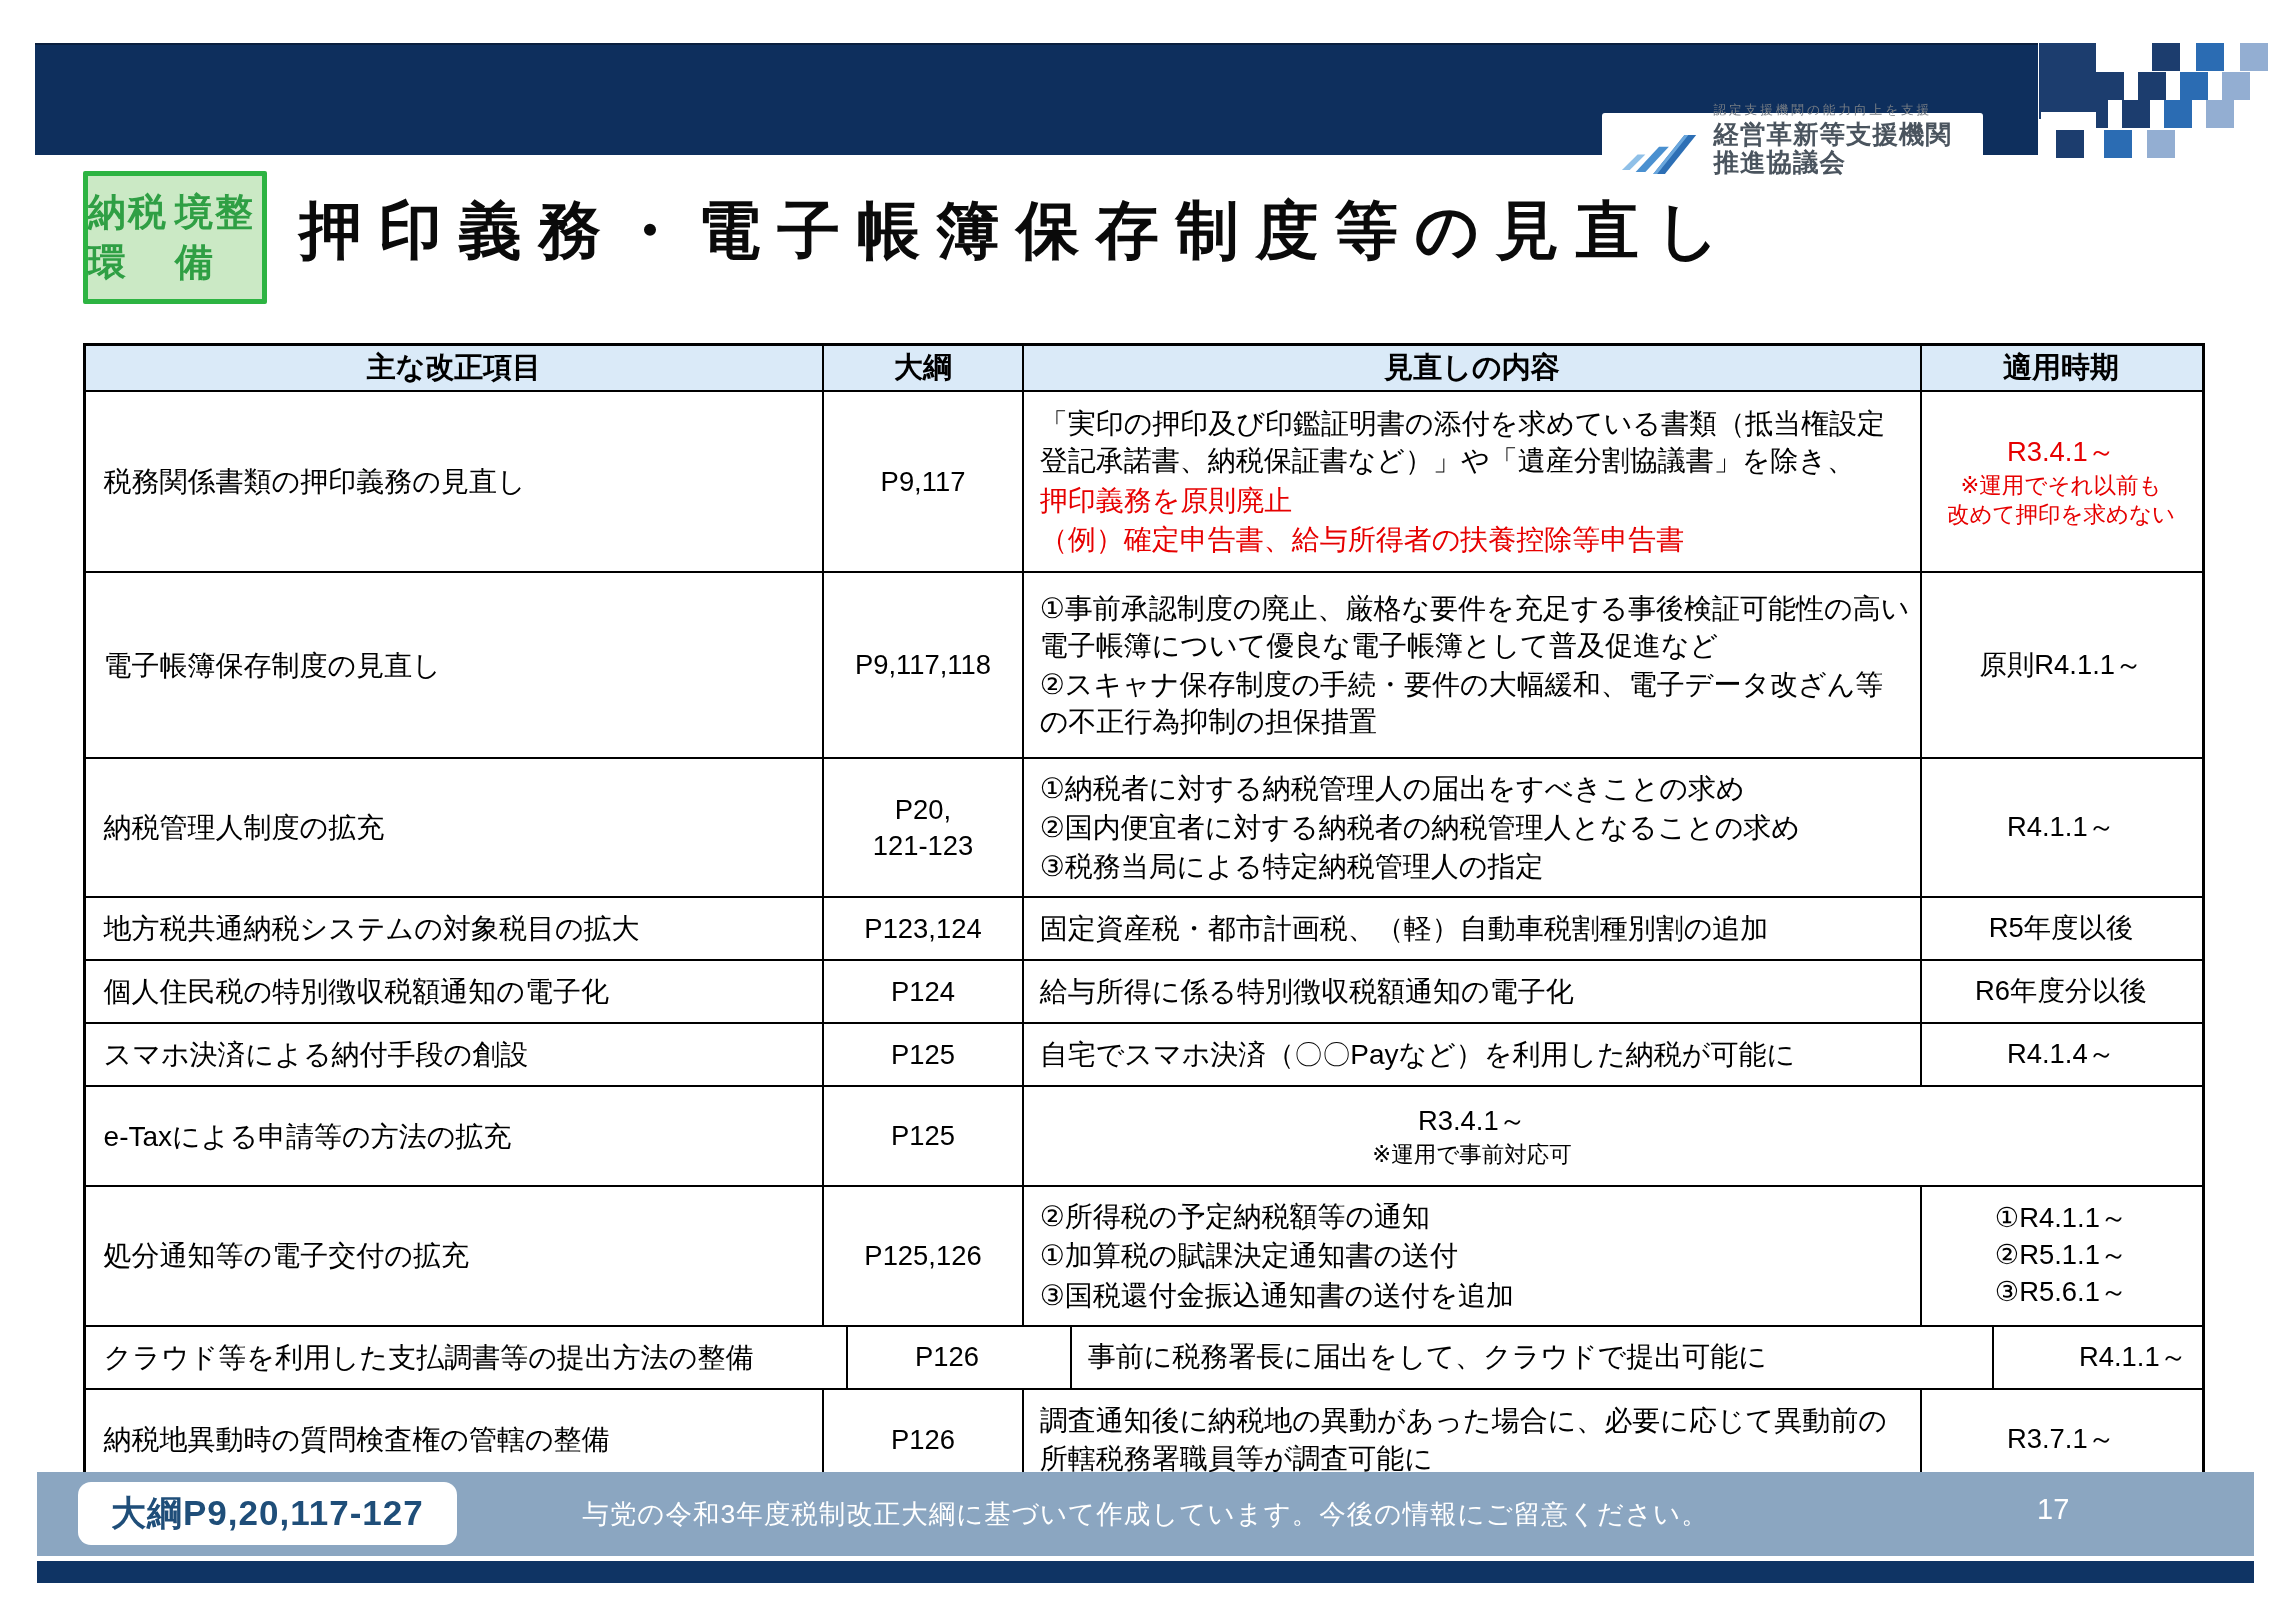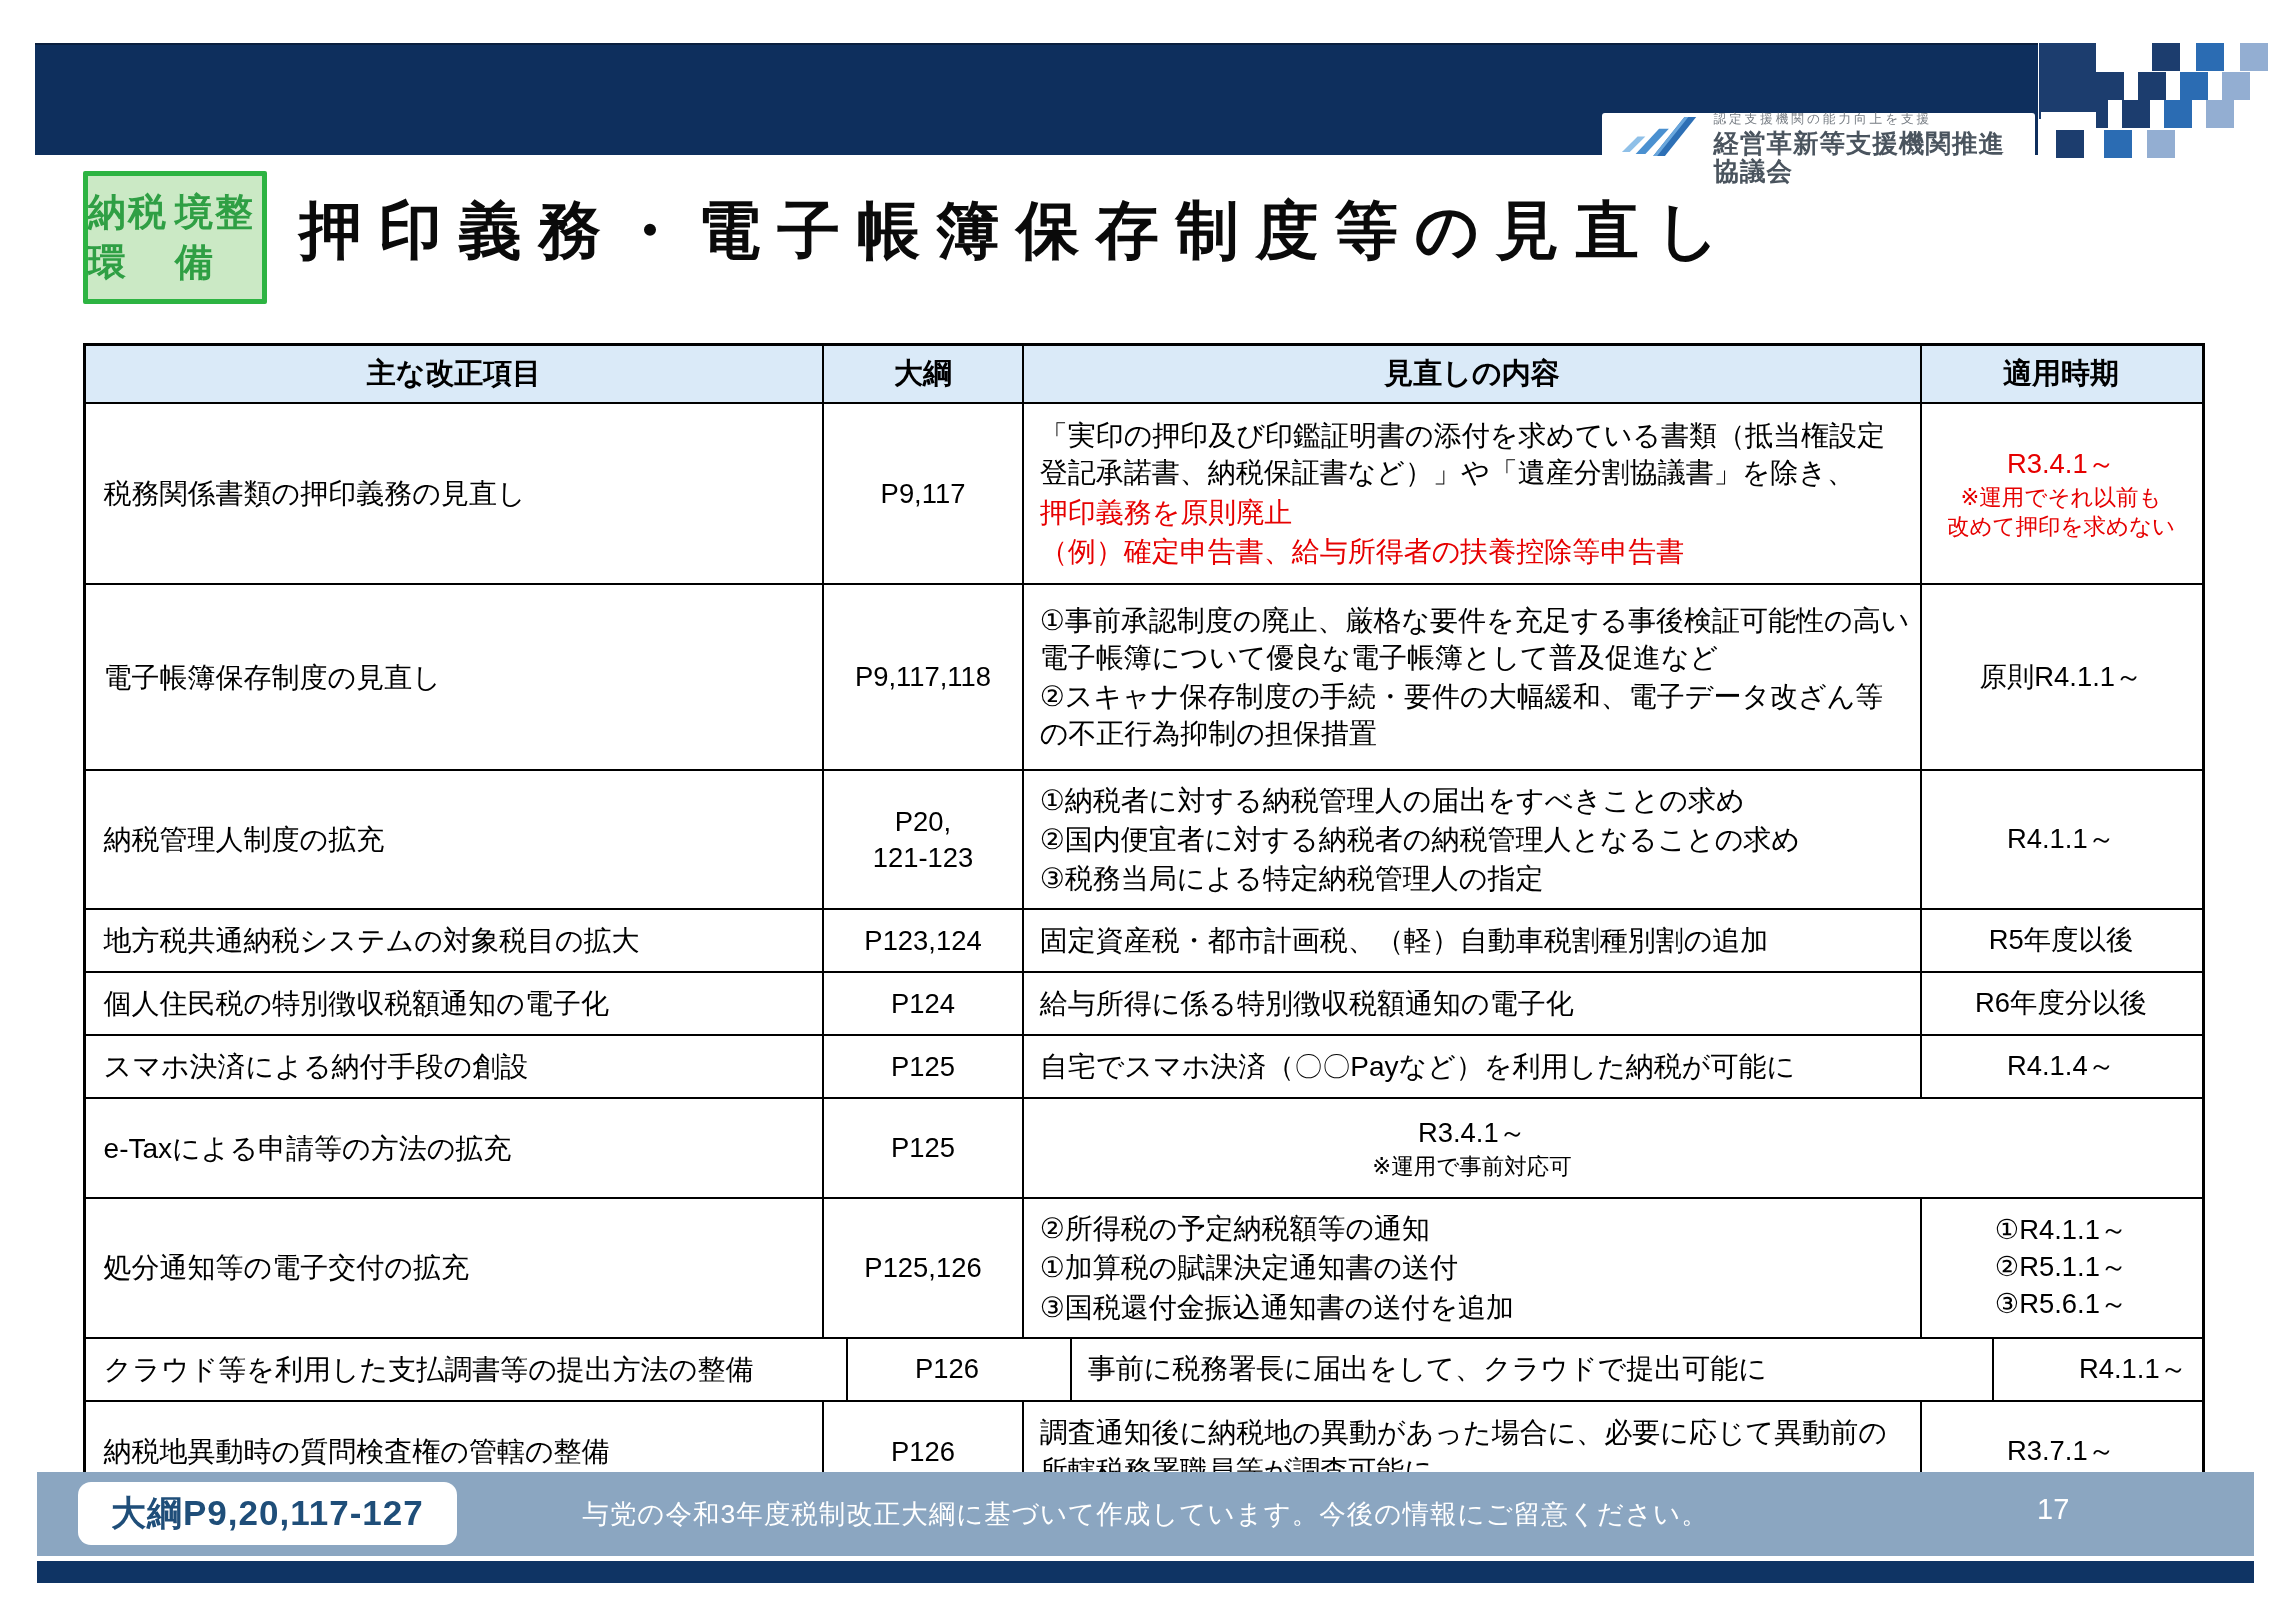--- a/index.html
+++ b/index.html
@@ -6,22 +6,22 @@
   .page{
     position:relative; width:2292px; height:1620px; background:#ffffff; overflow:hidden;
     font-family:"Liberation Sans","DejaVu Sans",sans-serif; color:#000;
   }
   
   .header-bar{
     position:absolute; left:35px; top:43px; width:2003px; height:110px;
     background:var(--navy,#0e2f5d); border-top:2.9px solid #0a1f3e;
   }
   .logo-box{
-    position:absolute; left:1567px; top:68px; width:433px; height:63px;
-    background:#fff; border-radius:2.9px; display:flex; align-items:flex-start; padding:0 9.8px; box-sizing:border-box;
+    position:absolute; left:1567px; top:68px; width:381px; height:63px;
+    background:#fff; border-radius:2.9px; display:flex; align-items:flex-end; padding:0 9.8px; box-sizing:border-box;
   }
   .logo-icon{flex:0 0 auto; margin-left:7.8px; margin-right:9.8px;}
   .logo-text{display:flex; flex-direction:column; line-height:1.1;}
   .logo-tagline{font-size:12.7px; color:#777d84; letter-spacing:2.9px; margin-bottom:2px;}
   .logo-org{font-size:25.5px; font-weight:700; color:#4a545e; letter-spacing:1px;}
   .checker-sq{position:absolute; width:28px; height:28px;}
   
   .green-badge{
     position:absolute; left:83px; top:171px; width:184px; height:133px; box-sizing:border-box;
     border:5.9px solid var(--green,#2db442); background:#cbe9c5; border-radius:2px;
@@ -34,21 +34,21 @@
   }
   
   .rtable{
     position:absolute; left:83px; top:343px; width:2122px; box-sizing:border-box;
     border:3.9px solid #000; background:#fff;
   }
   .trow{display:grid; grid-template-columns:736px 200px 898px 280px; border-top:2.9px solid #000;}
   .trow:first-child{border-top:none;}
   .cell{border-left:2.9px solid #000; box-sizing:border-box; display:flex; flex-direction:column; justify-content:center;}
   .cell:first-child{border-left:none;}
-  .thead{height:56px; background:var(--header-bg,#daeaf8);}
+  .thead{height:44px; background:var(--header-bg,#daeaf8);}
   .thead .cell{align-items:center; font-size:29px; font-weight:700; justify-content:center;}
   .cell.item{font-size:28px; padding:9.8px 7.8px 9.8px 17.6px; line-height:1.25;}
   .cell.ref{font-size:27.4px; align-items:center; text-align:center; line-height:1.3;}
   .cell.content{font-size:28px; padding:9.8px 9.8px 9.8px 15.7px; line-height:1.33;}
   .cell.content > div{margin:1px 0;}
   .cell.timing{font-size:27.4px; align-items:center; text-align:center; line-height:1.35;}
   .red{color:var(--red,#e60000);}
   .small{font-size:22.5px; line-height:1.3;}
   
   .footer-band{

